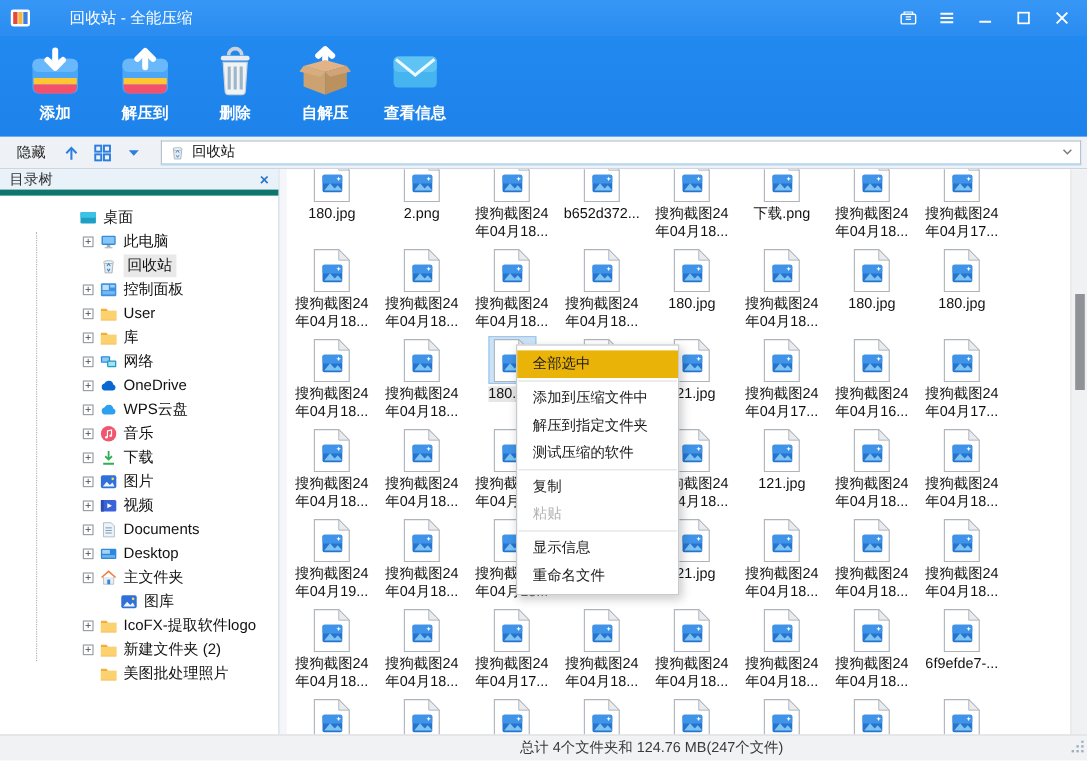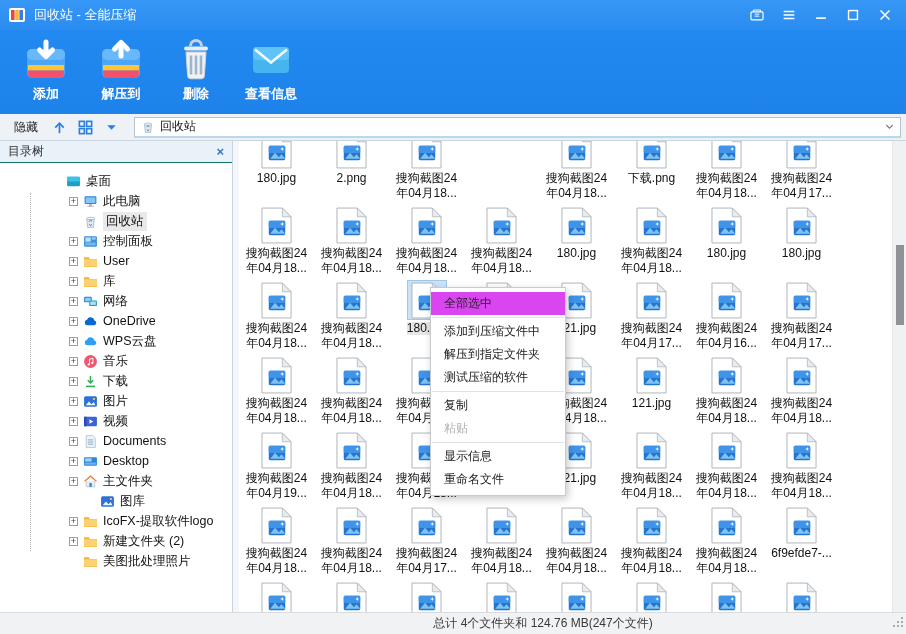--- a/index.html
+++ b/index.html
@@ -1,21 +1,21 @@
 <!DOCTYPE html>
 <html><head>
 <meta charset="utf-8">
 <style>
   * { margin:0; padding:0; box-sizing:border-box; }
   html,body { width:906px; height:634px; overflow:hidden; }
   body { font-family:"Liberation Sans","DejaVu Sans",sans-serif; }
   .window { width:906px; height:634px; display:flex; flex-direction:column; background:#fff; position:relative; overflow:hidden; }
 
   
-  .titlebar { height:30px; background:linear-gradient(180deg,#3697f6,#2b8cf1); display:flex; align-items:center; padding:0 8px; flex:0 0 auto; }
+  .titlebar { height:30px; background:linear-gradient(180deg,#3697f6,#2b8cf1); display:flex; align-items:center; padding:0 8px; flex:0 0 auto;gap:24px; }
   .app-icon { width:18px; height:18px; margin-right:8px; display:flex; }
   .title-text { color:#fff; font-size:13px; }
   .tb-controls { margin-left:auto; display:flex; align-items:center; gap:6px; }
   .tb-ctl { width:26px; height:22px; display:flex; align-items:center; justify-content:center; cursor:default; }
   .tb-ctl svg { width:16px; height:16px; }
 
   
   .toolbar { height:84px; background:linear-gradient(180deg,#2289f0,#1d83ea); display:flex; align-items:flex-start; padding:4px 0 0 14px; gap:11px; flex:0 0 auto; }
   .tool-btn { width:64px; display:flex; flex-direction:column; align-items:center; padding:3px 0 4px; border-radius:4px; }
   .tool-btn .ticon { width:46px; height:46px; display:flex; align-items:center; justify-content:center; }
@@ -29,21 +29,21 @@
   .addr-ic svg { width:17px; height:17px; }
   .addr-ic.small svg { width:13px; height:13px; }
   .path-box { flex:1; height:21px; margin-left:10px; margin-right:1px; background:#fff; border:1px solid #b6c3cf; border-bottom:2px solid #b9d8ee; display:flex; align-items:center; padding:0 4px 0 6px; gap:5px; }
   .path-box .pico svg { width:14px; height:14px; display:block; }
   .path-text { font-size:12px; color:#111; flex:1; }
   .path-chevron svg { width:13px; height:13px; display:block; }
 
   
   .main { flex:1; display:flex; min-height:0; }
   .sidebar { width:233px; border-right:1px solid #c7d3df; display:flex; flex-direction:column; background:#fff; flex:0 0 auto; }
-  .sidebar-header { height:22px; background:#e9f1f9; border-bottom:1px solid #0f766e; display:flex; align-items:center; padding:0 8px; font-size:12px; color:#333; flex:0 0 auto; }
+  .sidebar-header { height:22px; background:#e9f1f9; border-bottom:5px solid #0f766e; display:flex; align-items:center; padding:0 8px; font-size:12px; color:#333; flex:0 0 auto; }
   .sb-close { margin-left:auto; color:#2b78c8; font-size:13px; font-weight:bold; line-height:1; }
   .tree { flex:1; position:relative; overflow:hidden; padding-top:8px;padding-left:44px; }
   .tree::before { content:""; position:absolute; left:30px; top:30px; height:358px; border-left:1px dotted #b5b5b5; }
   .tree-row { height:20px; display:flex; align-items:center; gap:5px; font-size:12.5px; color:#111; position:relative; white-space:nowrap; }
   .expander { width:9px; height:9px; border:1px solid #9aa0a6; background:#fff; font-size:9px; line-height:7px; text-align:center; color:#444; flex:0 0 auto; z-index:1; }
   .exp-spacer { width:9px; flex:0 0 auto; }
   .tree-ic { width:15px; height:15px; flex:0 0 auto; z-index:1; background:#fff; }
   .tree-ic svg { width:15px; height:15px; display:block; }
   .tree-label.selected { background:#e9e9e9; padding:1px 3px; }
 
@@ -60,21 +60,21 @@
   .lbl { font-size:12px; line-height:13px; text-align:center; color:#111; margin-top:2px; max-width:75px; white-space:nowrap; }
   .cell.sel .lbl-1 { background:#e6e6e6; }
 
   
   .statusbar { height:22px; background:#f1f2f4; border-top:1px solid #d9dcdf; display:flex; align-items:center; justify-content:center; padding-left:180px; font-size:12px; color:#3a3a3a; flex:0 0 auto; position:relative; }
   .grip { position:absolute; right:2px; bottom:2px; }
 
   
   .context-menu { position:absolute; left:430px; top:287px; width:136px; background:#fff; border:1px solid #c6cbd0; box-shadow:2px 3px 8px rgba(0,0,0,.22); padding:4px 0; z-index:50; }
   .menu-item { height:23px; line-height:23px; padding-left:13px; font-size:12px; color:#1a1a1a; white-space:nowrap; }
-  .menu-item.highlighted { background:#d946ef; }
+  .menu-item.highlighted { background:#eab308; }
   .menu-item.disabled { color:#b2b2b2; }
   .menu-sep { border-top:1px solid #e2e2e2; margin:2px 1px; }
 </style>
 </head>
 <body>
 
 <div class="window">
 
   <div class="titlebar">
     <span class="app-icon">
@@ -150,20 +150,34 @@
             <rect x="10" y="8.5" width="24" height="4" rx="2" fill="#e9edf1"></rect>
             <path d="M12 14h20l-1.6 24a3 3 0 0 1-3 2.8H16.6a3 3 0 0 1-3-2.8z" fill="#f0f3f6" stroke="#ccd2d9"></path>
             <path d="M17 17.5v19M22 17.5v19M27 17.5v19" stroke="#9fb6c8" stroke-width="2.6"></path>
           </svg>
         </span>
         <span class="tlabel">删除</span>
       </div>
       <div class="tool-btn">
         <span class="ticon">
           <svg viewBox="0 0 44 44">
+            <path d="M22 3.5v11" stroke="#fff" stroke-width="5" stroke-linecap="round"></path>
+            <path d="M16.2 8.5L22 3l5.8 5.5" stroke="#fff" stroke-width="5" fill="none" stroke-linecap="round" stroke-linejoin="round"></path>
+            <path d="M4 17l18-5 18 5-18 5z" fill="#e2b387"></path>
+            <path d="M4 17v17l18 7V22z" fill="#cda271"></path>
+            <path d="M40 17v17l-18 7V22z" fill="#bc9160"></path>
+            <path d="M4 17l-3.5 4.5L18 26l4-4z" fill="#d9ac7d"></path>
+            <path d="M40 17l3.5 4.5L26 26l-4-4z" fill="#d0a476"></path>
+          </svg>
+        </span>
+        <span class="tlabel">自解压</span>
+      </div>
+      <div class="tool-btn">
+        <span class="ticon">
+          <svg viewBox="0 0 44 44">
             <rect x="4" y="9" width="36" height="26" rx="4" fill="#46b5ef"></rect>
             <rect x="4" y="9" width="36" height="13" rx="4" fill="#5fc3f4"></rect>
             <path d="M6 11.5l16 13 16-13" fill="none" stroke="#eef9ff" stroke-width="2.6"></path>
           </svg>
         </span>
         <span class="tlabel">查看信息</span>
       </div>
     </div>
 
   <div class="addressrow">
@@ -467,20 +481,34 @@
               <path d="M22 1l9 9h-9z" fill="#e9ecef" stroke="#aeb4ba" stroke-width=".8"></path>
               <rect x="8" y="14" width="17" height="15" rx="1.5" fill="#2574cf"></rect>
               <rect x="8" y="14" width="17" height="7.5" rx="1.5" fill="#3f93e8"></rect>
               <path d="M9.5 27.5l5-6.2 4 4.6 2.6-3 4 4.6z" fill="#7ec3f2"></path>
               <path d="M21.3 17l.6-1.6.6 1.6 1.5.5-1.5.5-.6 1.6-.6-1.6-1.5-.5z" fill="#fff"></path>
             </svg>
           </div>
           <span class="lbl lbl-1">搜狗截图24</span>
           <span class="lbl lbl-2">年04月18...</span>
         </div>
+        <div class="cell" style="left: 225px; top: -11px;">
+          <div class="iconwrap">
+            <svg viewBox="0 0 32 38">
+              <path d="M1 1h21l9 9v27H1z" fill="#fff" stroke="#aeb4ba"></path>
+              <path d="M22 1l9 9h-9z" fill="#e9ecef" stroke="#aeb4ba" stroke-width=".8"></path>
+              <rect x="8" y="14" width="17" height="15" rx="1.5" fill="#2574cf"></rect>
+              <rect x="8" y="14" width="17" height="7.5" rx="1.5" fill="#3f93e8"></rect>
+              <path d="M9.5 27.5l5-6.2 4 4.6 2.6-3 4 4.6z" fill="#7ec3f2"></path>
+              <path d="M21.3 17l.6-1.6.6 1.6 1.5.5-1.5.5-.6 1.6-.6-1.6-1.5-.5z" fill="#fff"></path>
+            </svg>
+          </div>
+          <span class="lbl lbl-1">b652d372...</span>
+          <span class="lbl lbl-2"></span>
+        </div>
         <div class="cell" style="left: 300px; top: -11px;">
           <div class="iconwrap">
             <svg viewBox="0 0 32 38">
               <path d="M1 1h21l9 9v27H1z" fill="#fff" stroke="#aeb4ba"></path>
               <path d="M22 1l9 9h-9z" fill="#e9ecef" stroke="#aeb4ba" stroke-width=".8"></path>
               <rect x="8" y="14" width="17" height="15" rx="1.5" fill="#2574cf"></rect>
               <rect x="8" y="14" width="17" height="7.5" rx="1.5" fill="#3f93e8"></rect>
               <path d="M9.5 27.5l5-6.2 4 4.6 2.6-3 4 4.6z" fill="#7ec3f2"></path>
               <path d="M21.3 17l.6-1.6.6 1.6 1.5.5-1.5.5-.6 1.6-.6-1.6-1.5-.5z" fill="#fff"></path>
             </svg>

